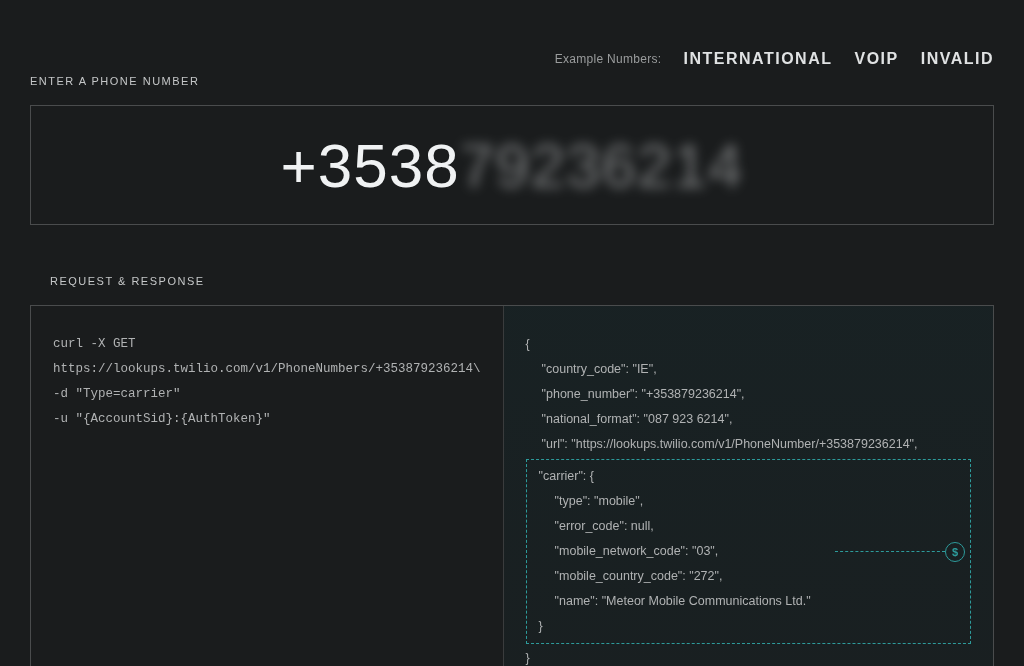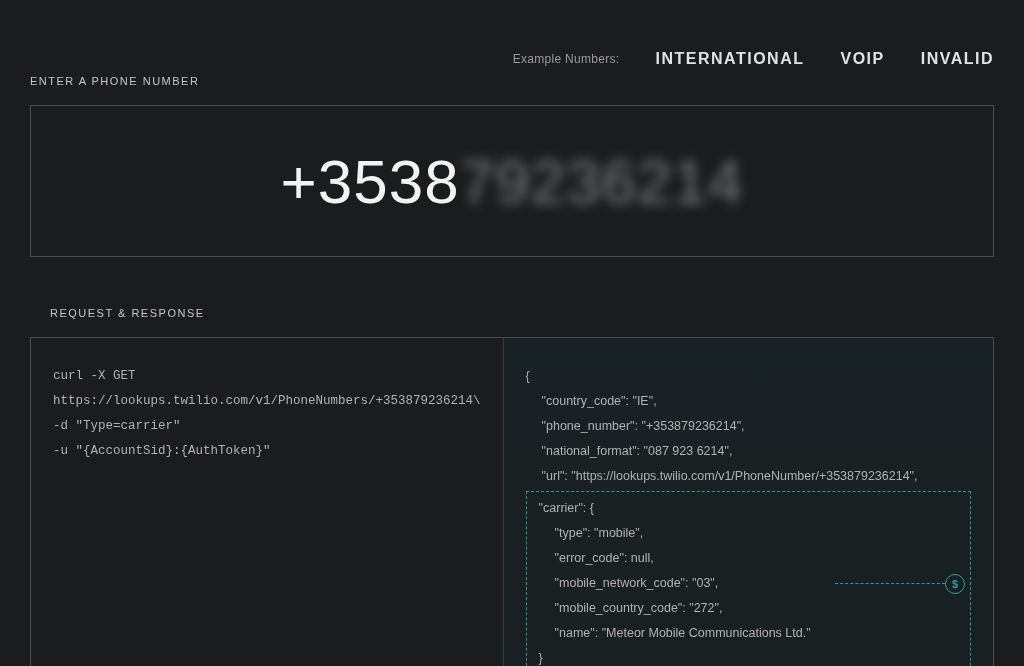--- a/index.html
+++ b/index.html
@@ -29,38 +29,38 @@
     .section-label {
       font-size: 11px;
       letter-spacing: 1.5px;
       color: #c5c7c8;
       font-weight: 500;
       margin-top: 45px;
     }
     .example-row {
       display: flex;
       align-items: center;
-      gap: 36px;
+      gap: 22px;
       font-size: 12px;
     }
     .example-label {
       color: #9a9c9d;
       font-weight: 400;
       letter-spacing: 0.3px;
     }
     .example-link {
       color: #e0e2e3;
       font-weight: 700;
       letter-spacing: 1.5px;
       font-size: 16px;
       cursor: pointer;
     }
     .phone-box {
       border: 1px solid #4a4c4d;
-      height: 152px;
+      height: 120px;
       display: flex;
       align-items: center;
       justify-content: center;
       position: relative;
       overflow: hidden;
     }
     .phone-display {
       font-size: 62px;
       font-weight: 200;
       letter-spacing: 1px;

